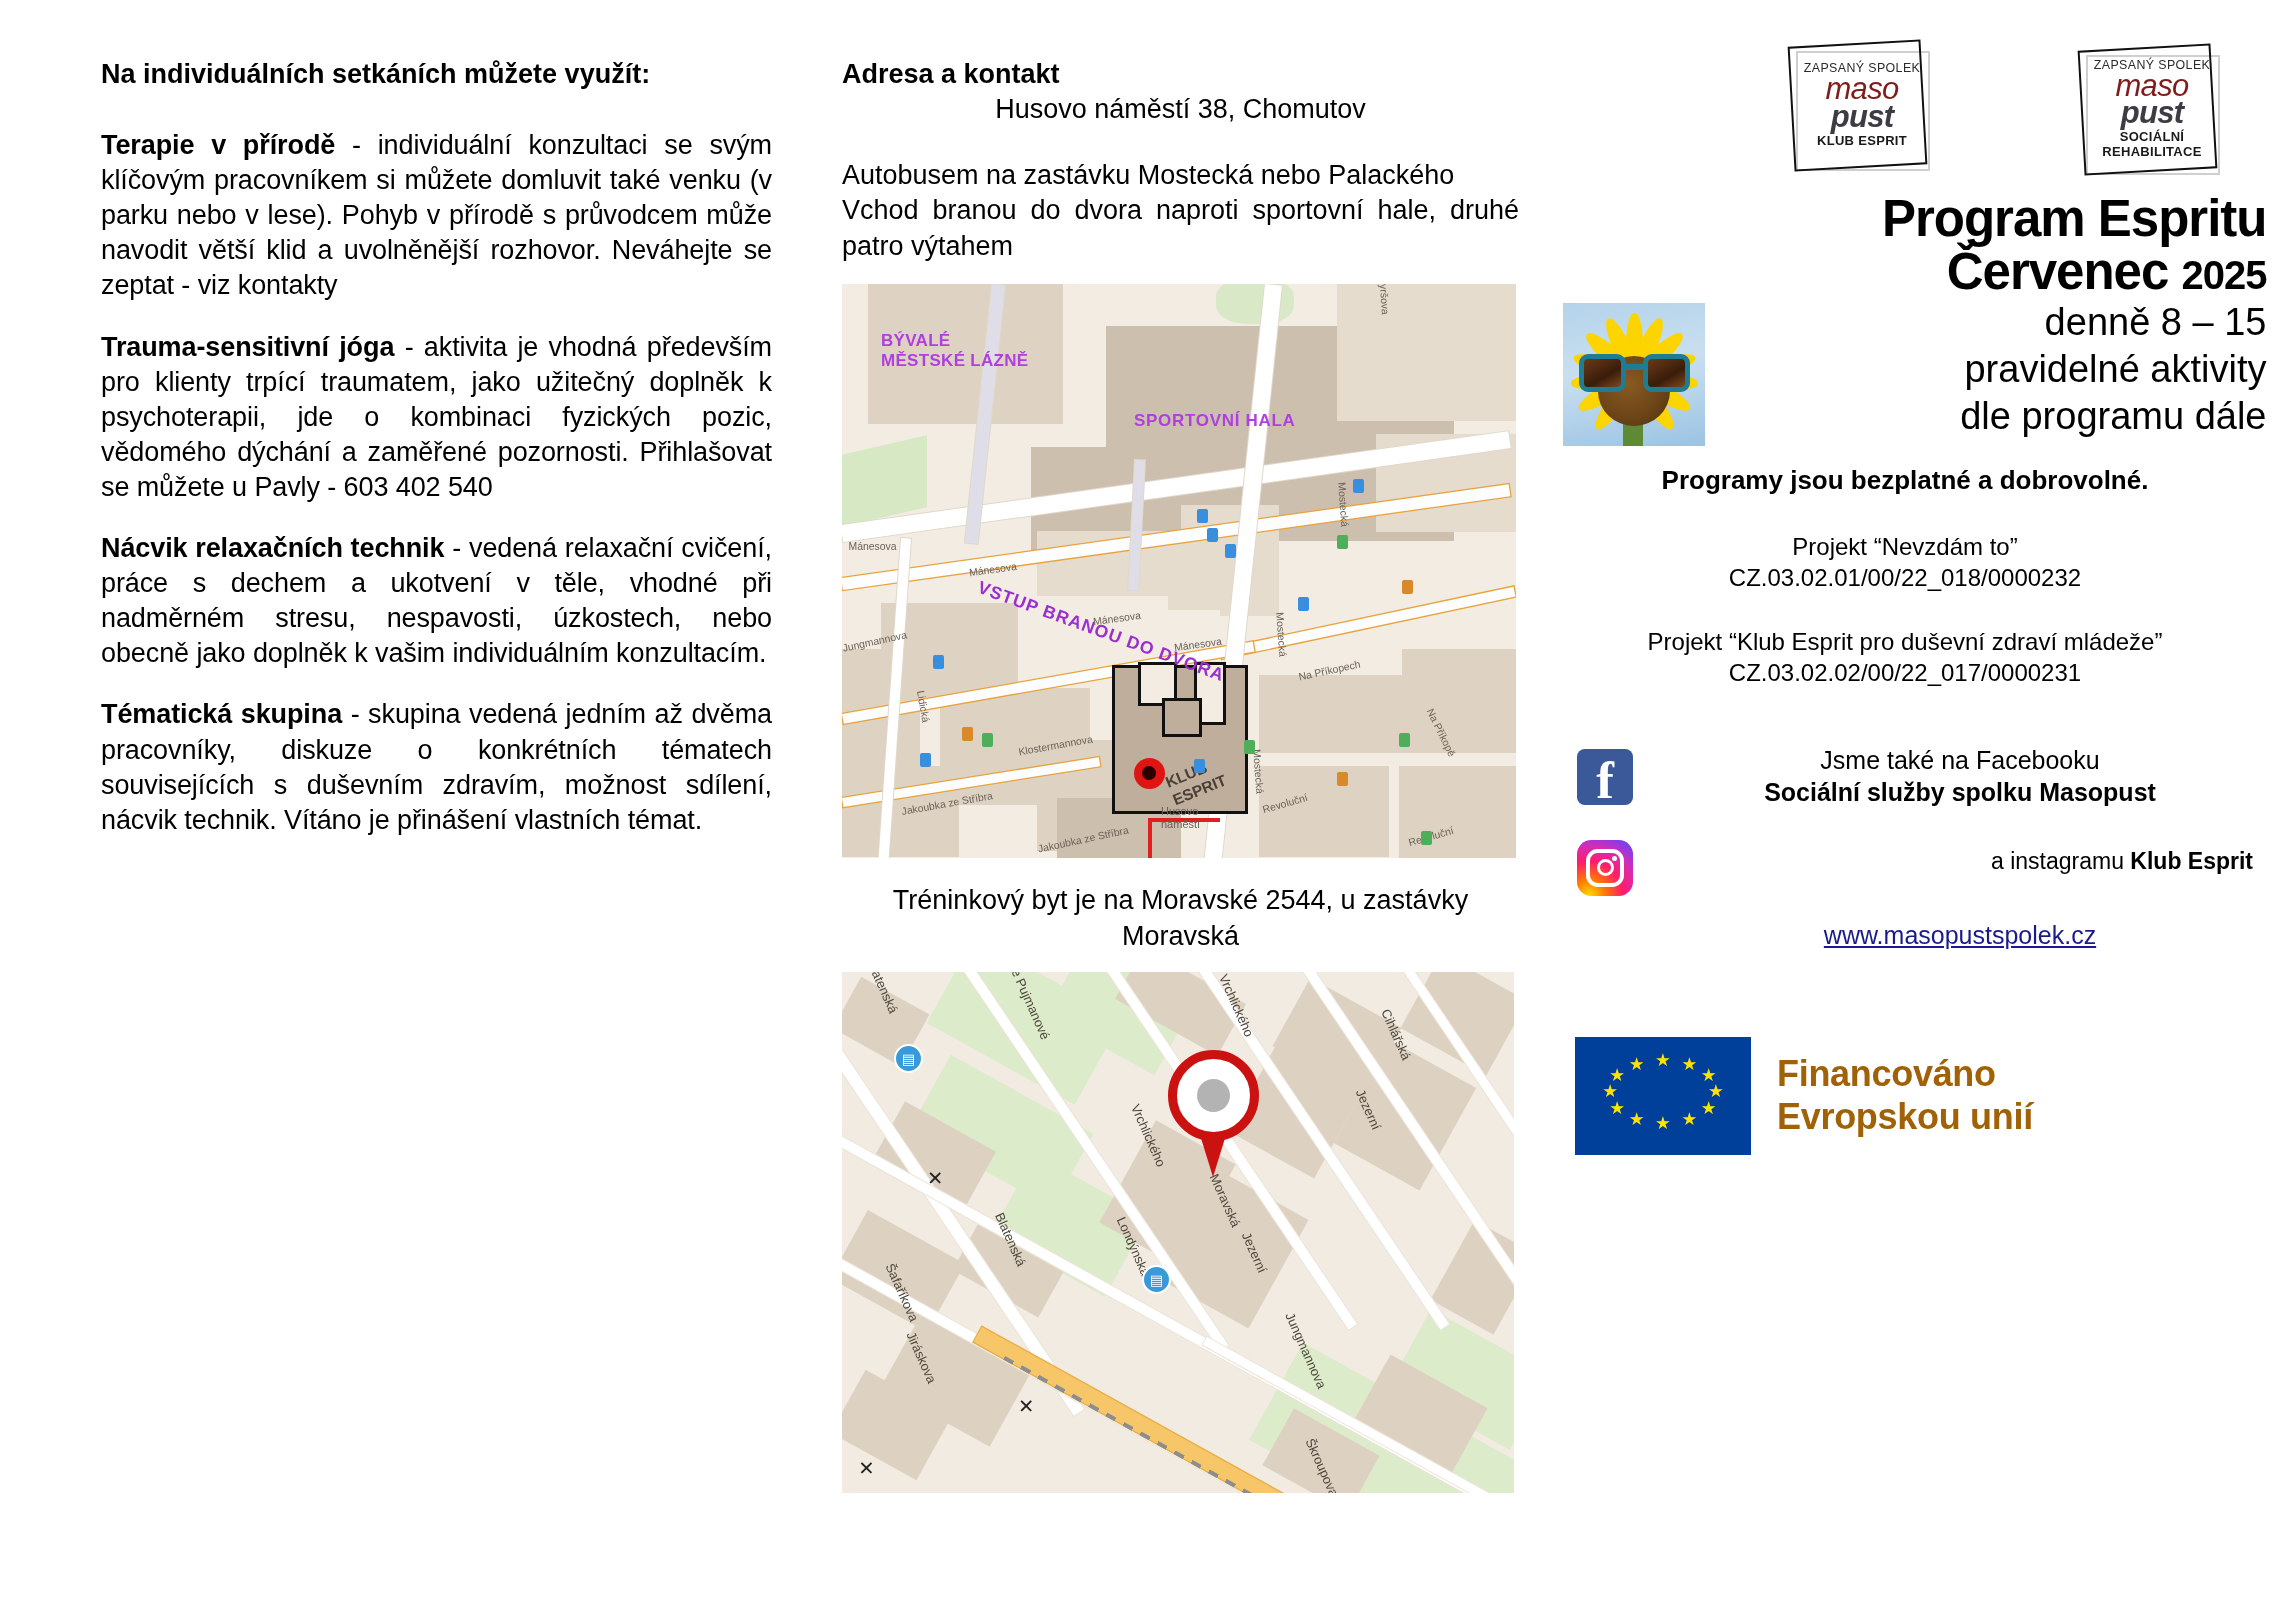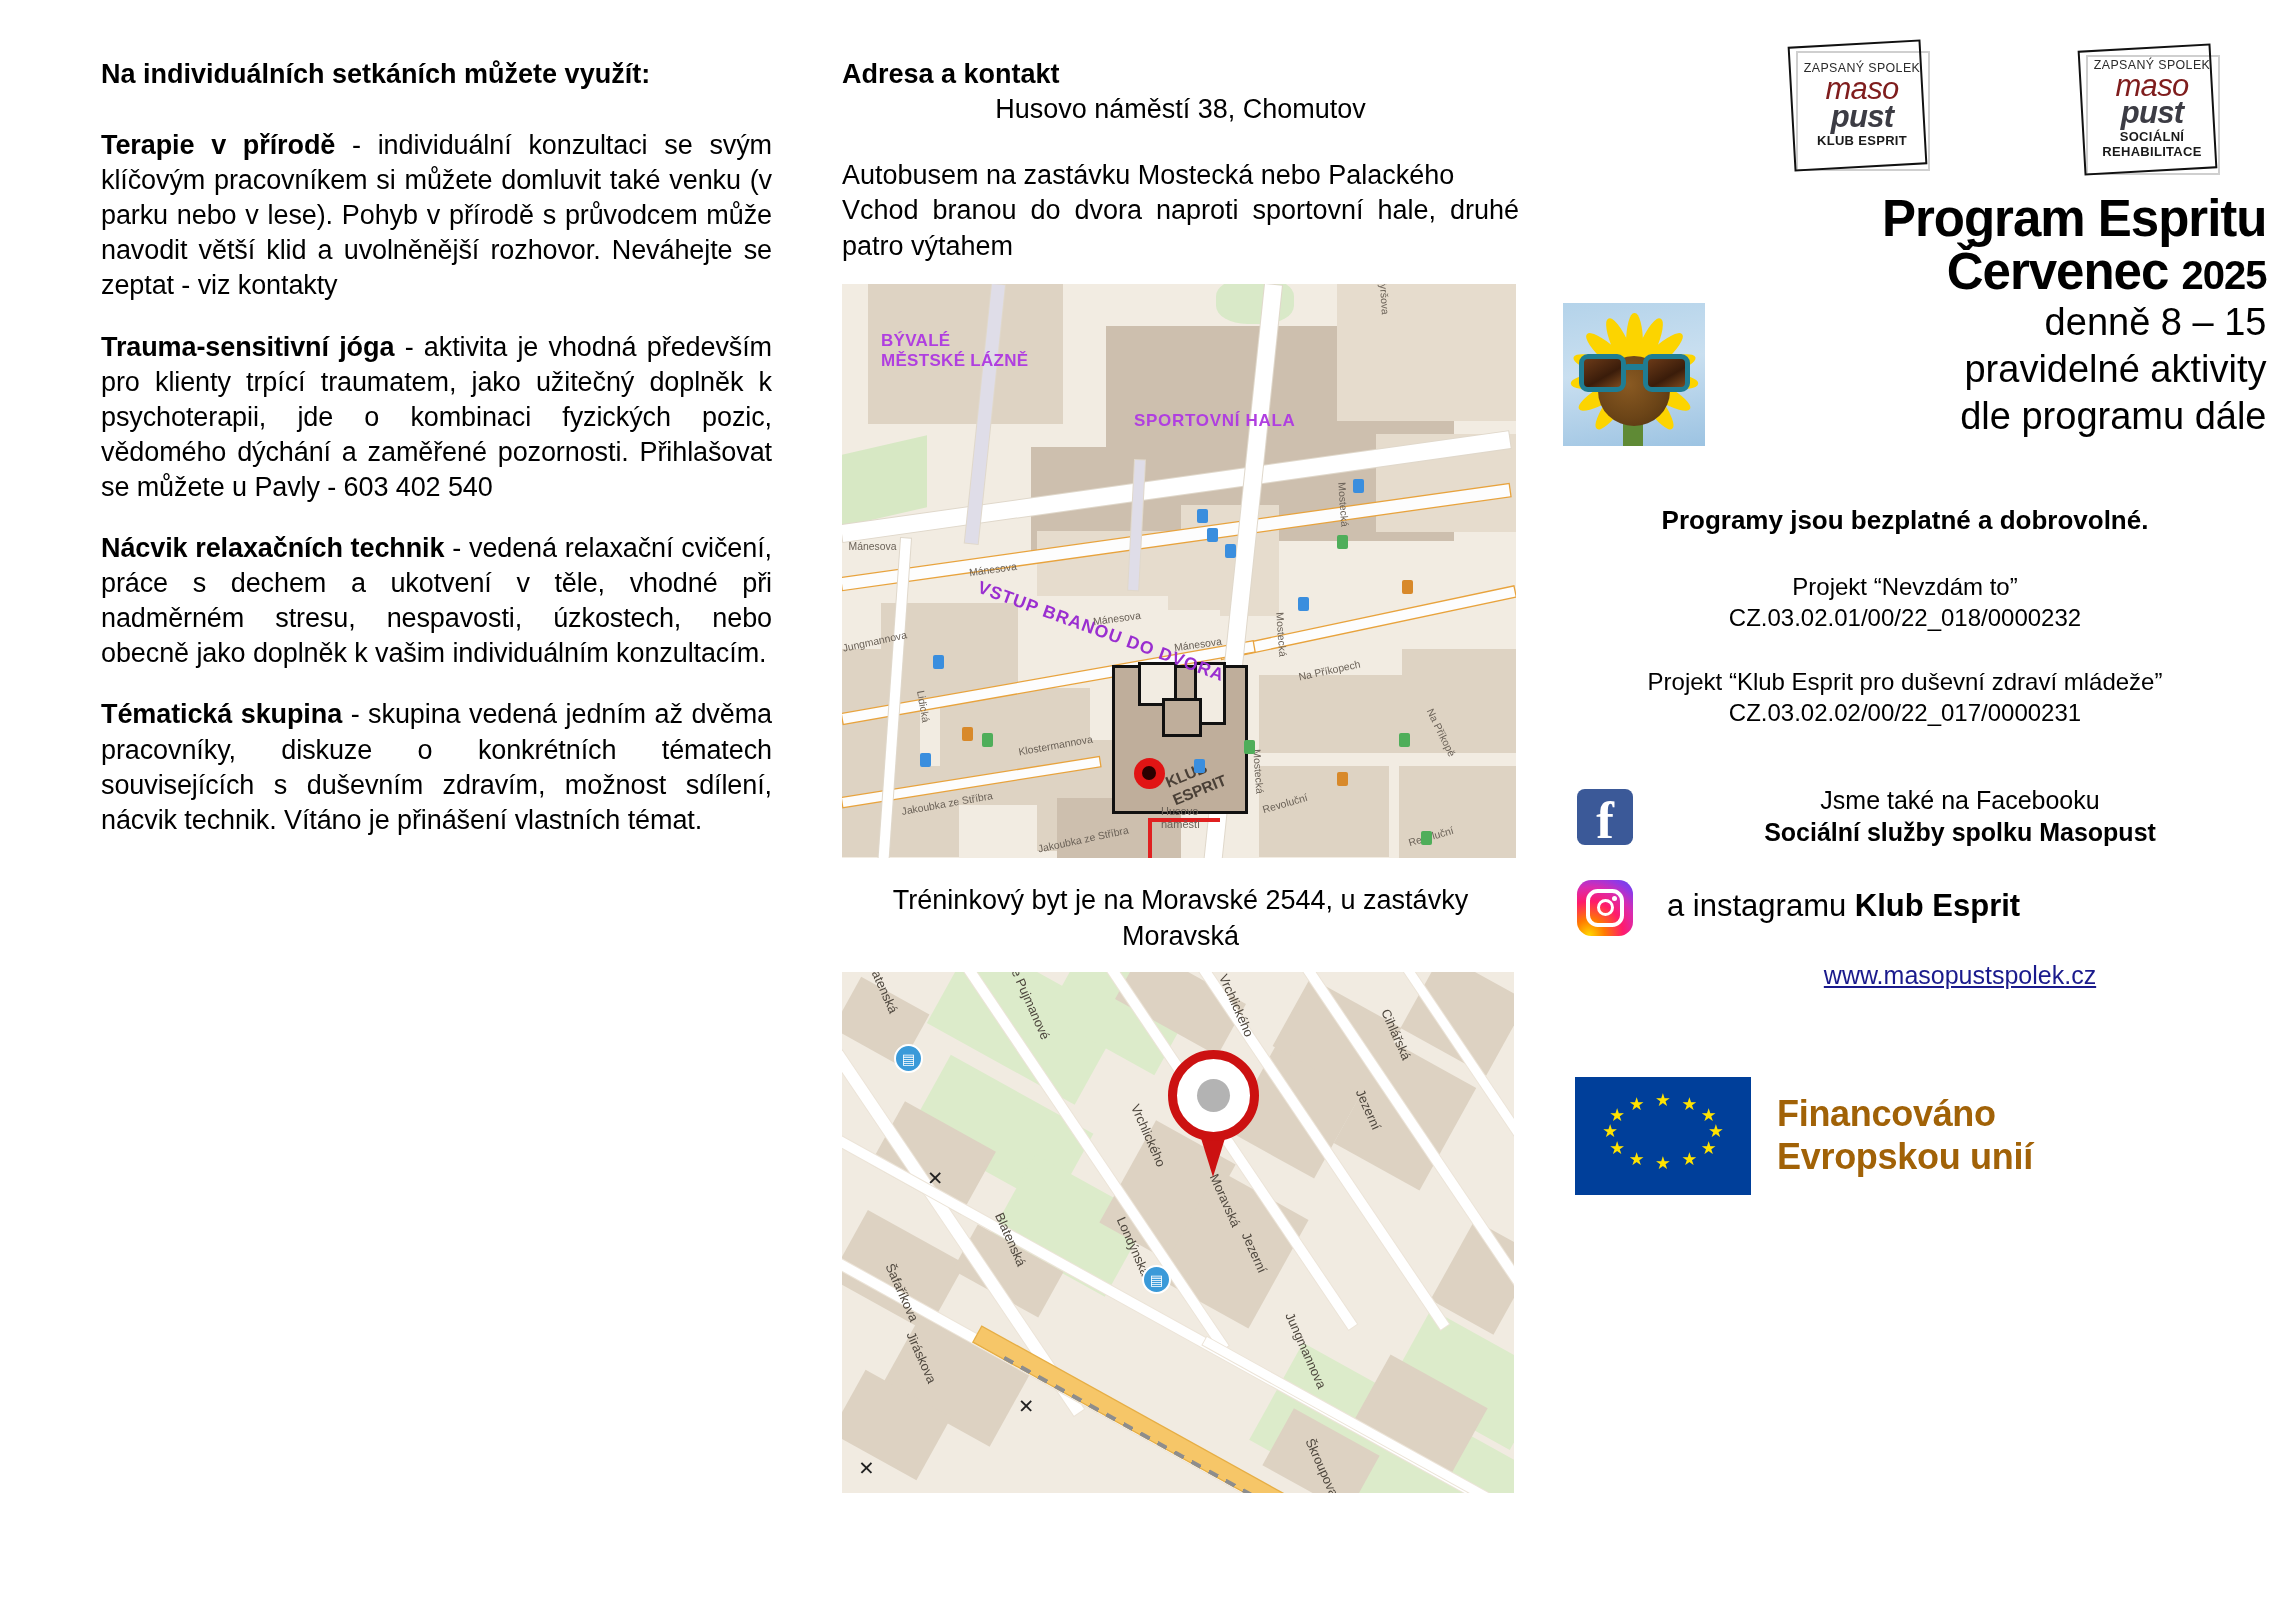--- a/index.html
+++ b/index.html
@@ -298,21 +298,21 @@
     position: absolute; left: 46px; top: 10.4px; width: 22px; height: 5.9px;
     background: #1f7d93; border-radius: 2.6px;
   }
   .sf-stem {
     position: absolute; left: 60px; top: 121px; width: 19.5px; height: 26px;
     background: #5f8a35;
   }
 
   .free-line {
     font-size: 26px; font-weight: bold; text-align: center;
-    margin: 67px 0 0 0;
+    margin: 27px 0 0 0;
   }
   .proj-block {
     font-size: 24px; text-align: center; line-height: 1.28; margin: 36px 0 0 0;
   }
   .proj-block2 {
     font-size: 24px; text-align: center; line-height: 1.28; margin: 34px 0 0 0;
   }
 
   .social { position: relative; margin-top: 55px; height: 215px; }
   .fb-icon {
@@ -344,21 +344,21 @@
     position: absolute; right: 3.3px; top: 2.6px; width: 5.2px; height: 5.2px;
     background: #ffffff; border-radius: 50%;
   }
   .soc-text-1 {
     position: absolute; left: 130px; top: 0px; width: 586px;
     text-align: center; font-size: 25px; line-height: 1.3;
   }
   .soc-text-1 .b { font-weight: bold; }
   .soc-text-2 {
     position: absolute; left: 130px; top: 104px; width: 586px;
-    text-align: left; font-size: 31px;
+    text-align: right; font-size: 23px;
   }
   .soc-text-2 .b { font-weight: bold; }
   .weblink {
     position: absolute; left: 130px; top: 177px; width: 586px;
     text-align: center; font-size: 25px; color: #1a1a8c;
     text-decoration: underline;
   }
 
   .eu-block {
     position: relative; margin-top: 78px; display: flex; align-items: center;

